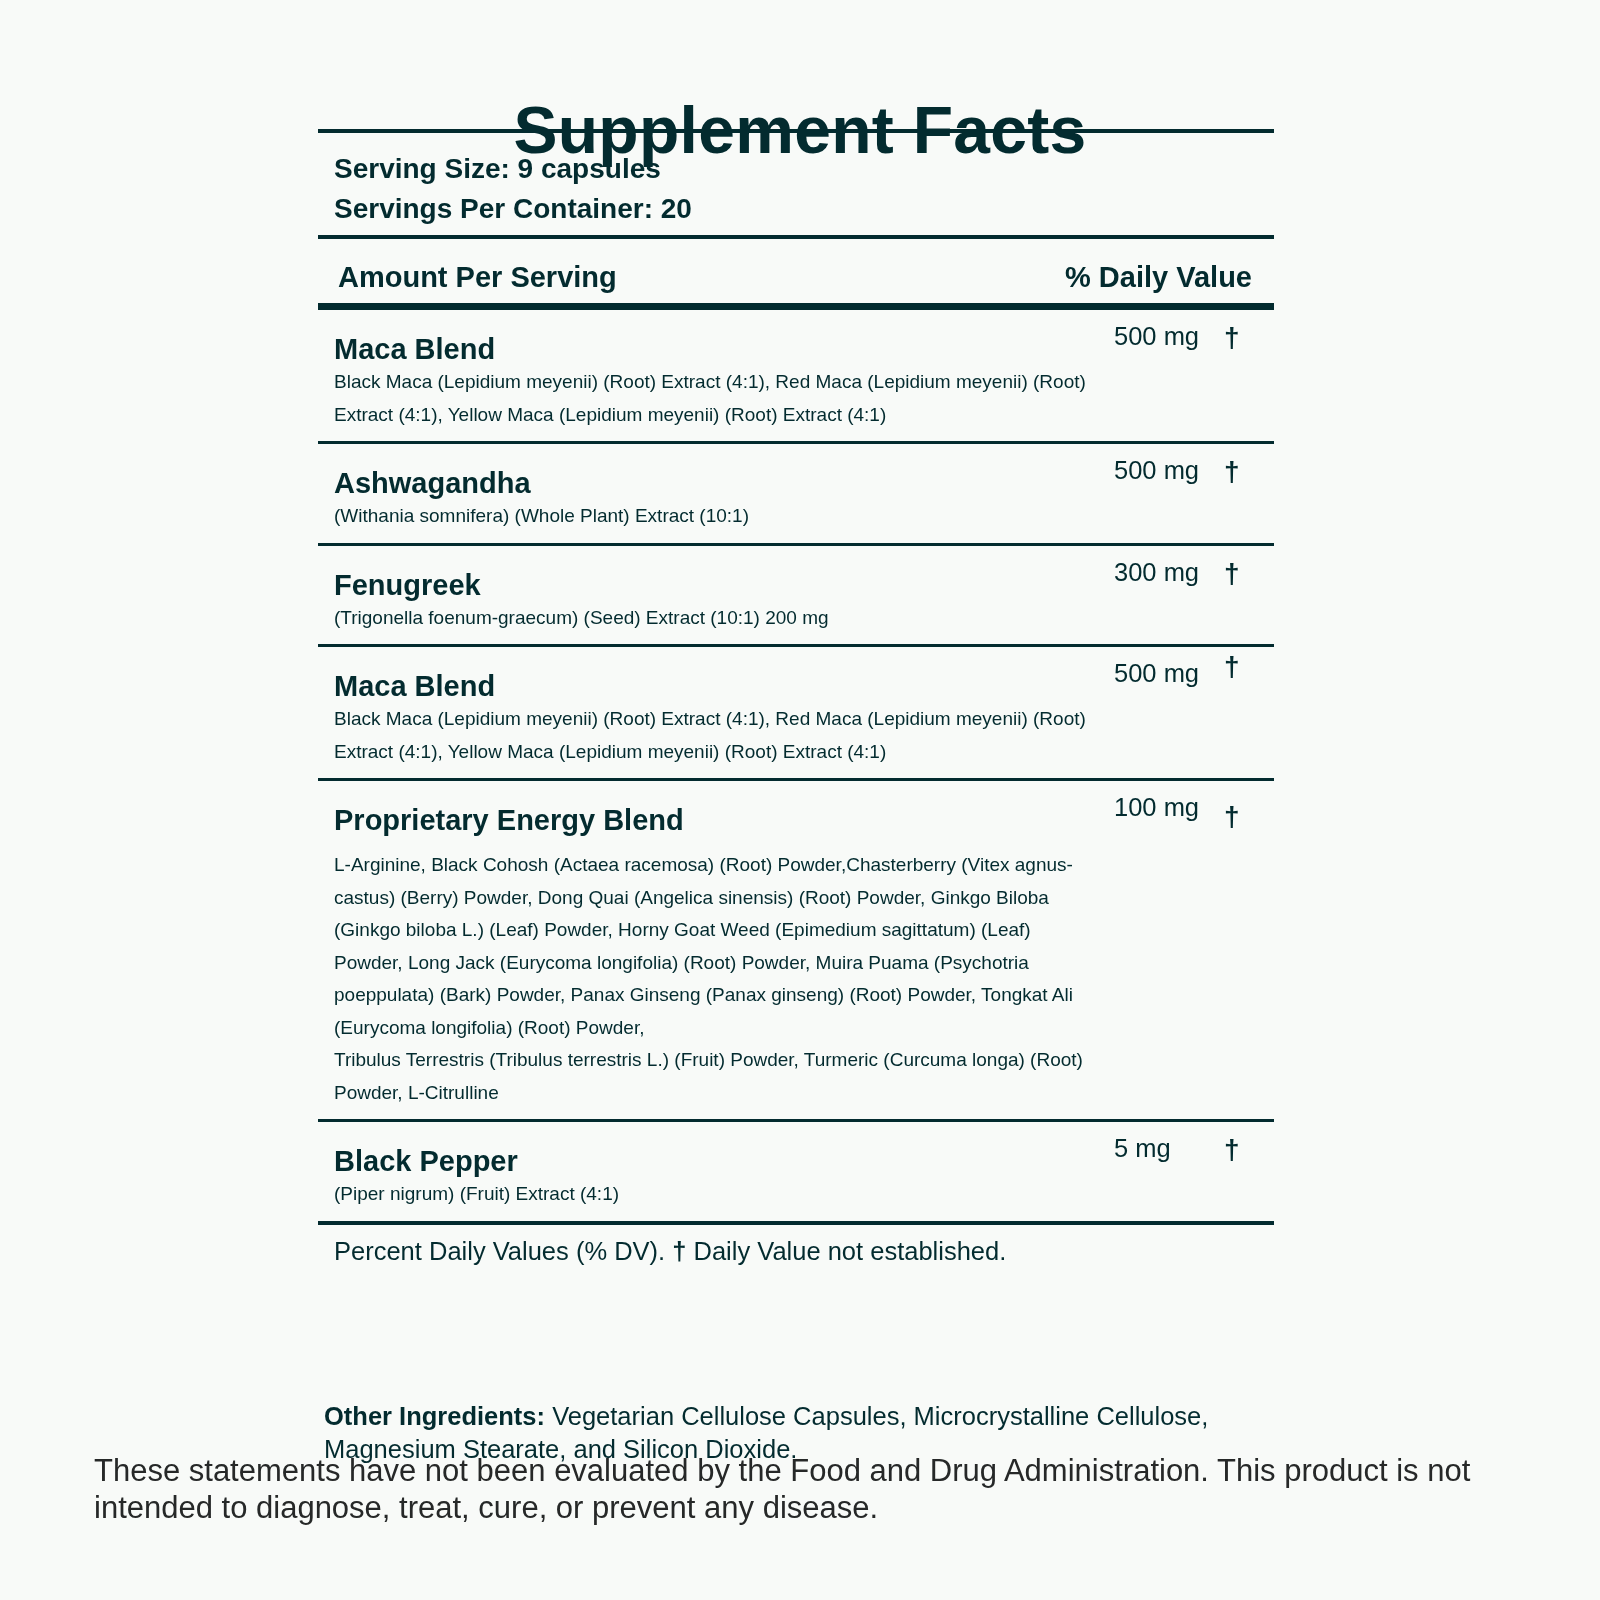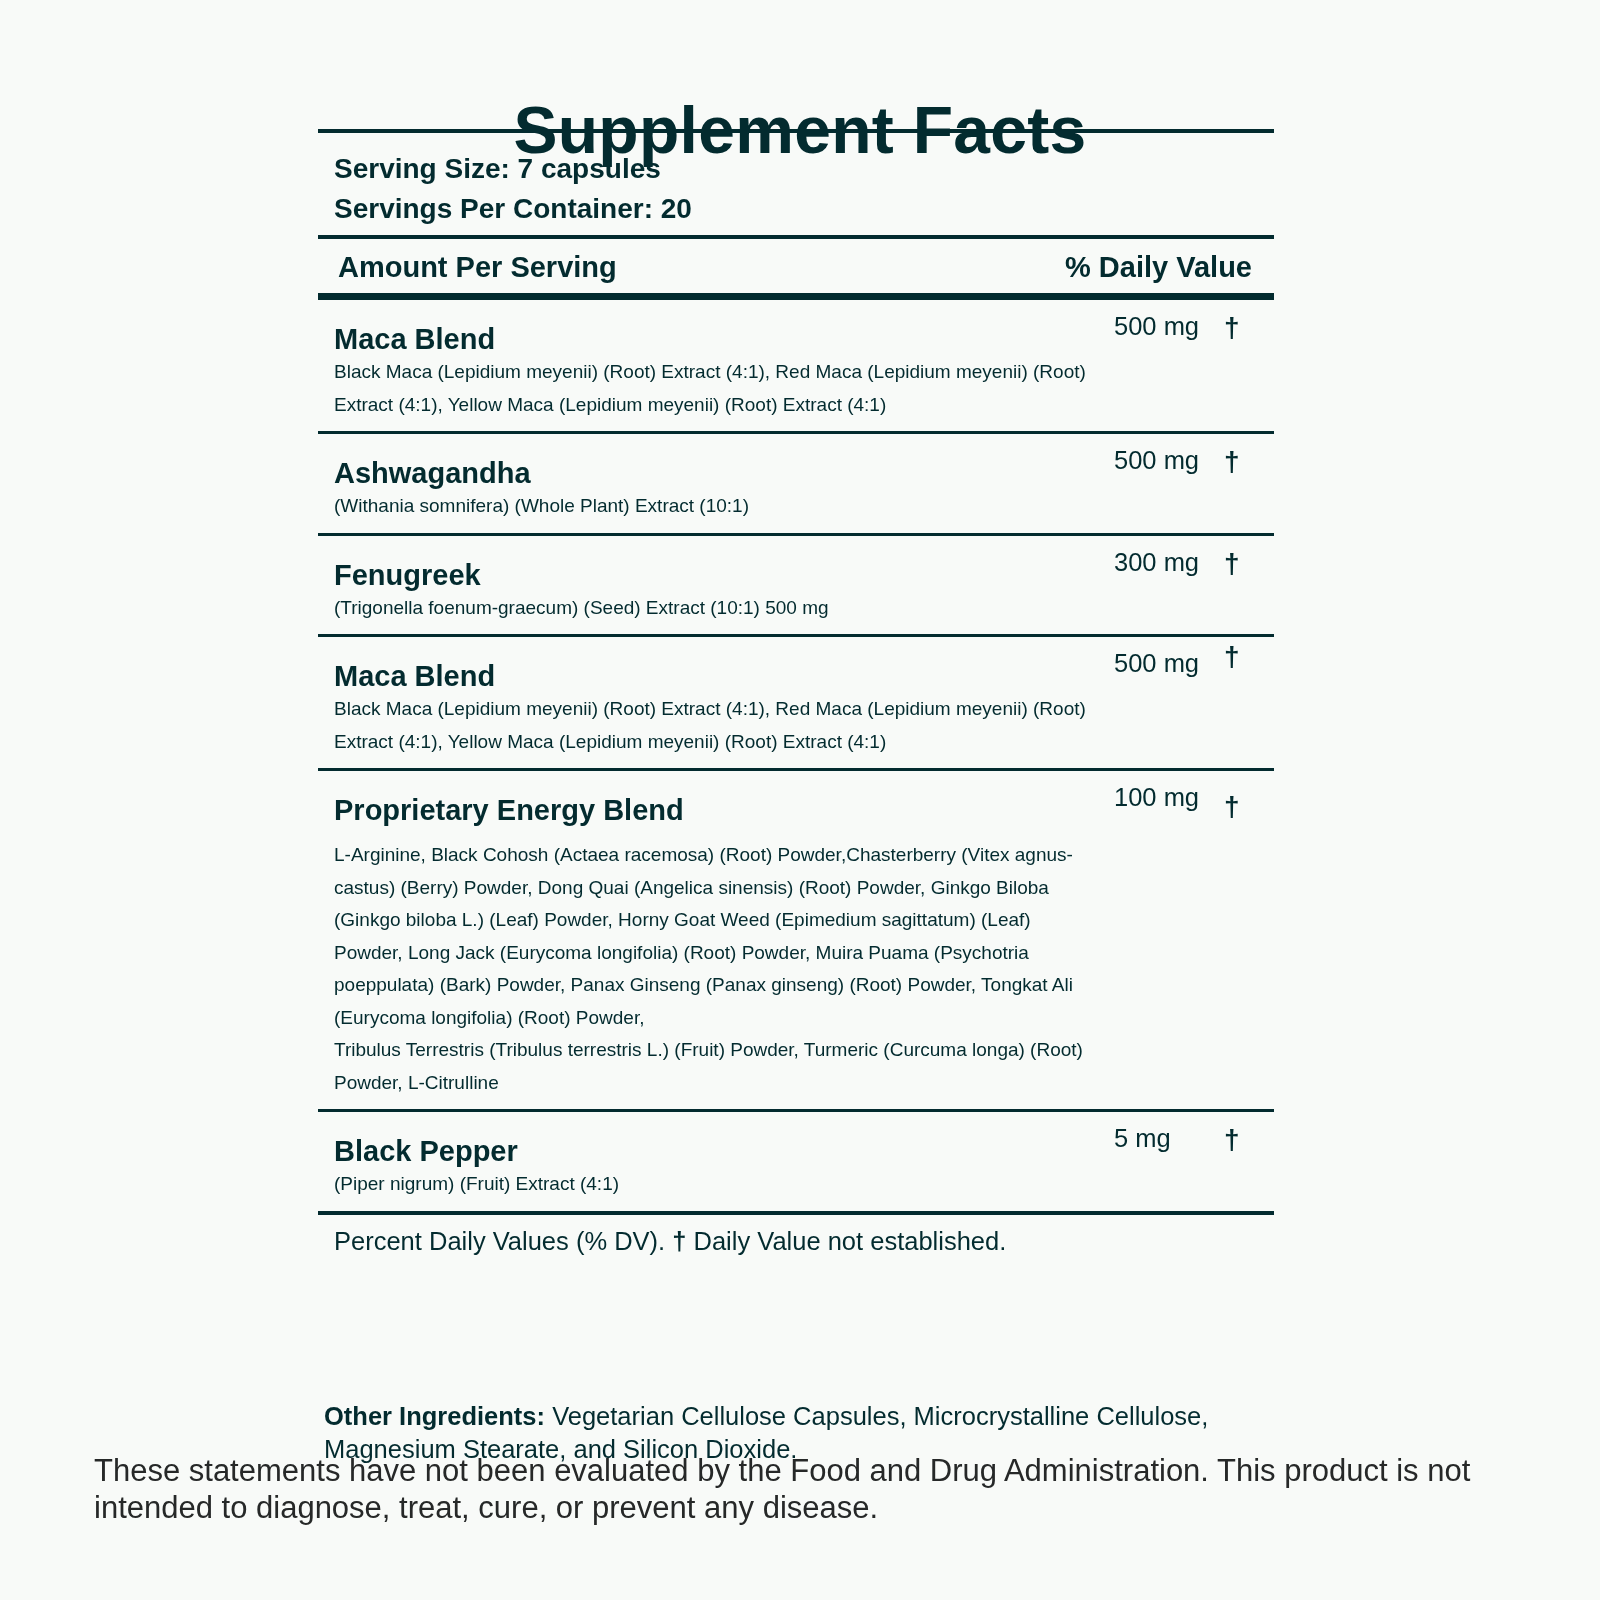--- a/index.html
+++ b/index.html
@@ -23,21 +23,21 @@
   .rule { background: #032b2f; width: 100%; }
   .rule.thin { height: 4px; }
   .rule.sep { height: 3px; }
   .rule.thick { height: 7px; }
   .serving {
     padding: 16px 0 6px 16px;
     font-size: 28px; font-weight: bold; line-height: 40px;
   }
   .header-row {
     display: flex; justify-content: space-between;
-    padding: 10px 22px 8px 20px;
+    padding: 20px 22px 8px 20px;
     font-size: 29px; font-weight: bold; line-height: 36px;
   }
   .row { position: relative; padding: 22px 0 10px 16px; }
   .row .name { font-size: 29px; font-weight: bold; line-height: 34px; }
   .row .desc { font-size: 19px; line-height: 32.5px; width: 760px; }
   .row .desc.spaced { margin-top: 12px; }
   .row .amount {
     position: absolute; left: 796px; top: 10px;
     font-size: 25.5px; line-height: 32px;
   }
@@ -61,21 +61,21 @@
   }
 </style>
 </head>
 <body>
 
 <h1 class="title">Supplement Facts</h1>
 
 <div class="label">
   <div class="rule thin"></div>
   <div class="serving">
-    <div>Serving Size: 7 capsules</div>
+    <div>Serving Size: 9 capsules</div>
     <div>Servings Per Container: 20</div>
   </div>
   <div class="rule thin"></div>
   <div class="header-row">
     <span>Amount Per Serving</span>
     <span>% Daily Value</span>
   </div>
   <div class="rule thick"></div>
 
   <div class="row">
@@ -89,21 +89,21 @@
   <div class="row">
     <div class="name">Ashwagandha</div>
     <div class="desc">(Withania somnifera) (Whole Plant) Extract (10:1)</div>
     <div class="amount">500 mg</div>
     <div class="dagger">†</div>
   </div>
   <div class="rule sep"></div>
 
   <div class="row">
     <div class="name">Fenugreek</div>
-    <div class="desc">(Trigonella foenum-graecum) (Seed) Extract (10:1) 500 mg</div>
+    <div class="desc">(Trigonella foenum-graecum) (Seed) Extract (10:1) 200 mg</div>
     <div class="amount">300 mg</div>
     <div class="dagger">†</div>
   </div>
   <div class="rule sep"></div>
 
   <div class="row">
     <div class="name">Maca Blend</div>
     <div class="desc">Black Maca (Lepidium meyenii) (Root) Extract (4:1), Red Maca (Lepidium meyenii) (Root) Extract (4:1), Yellow Maca (Lepidium meyenii) (Root) Extract (4:1)</div>
     <div class="amount">500 mg</div>
     <div class="dagger" style="top:4px">†</div>

